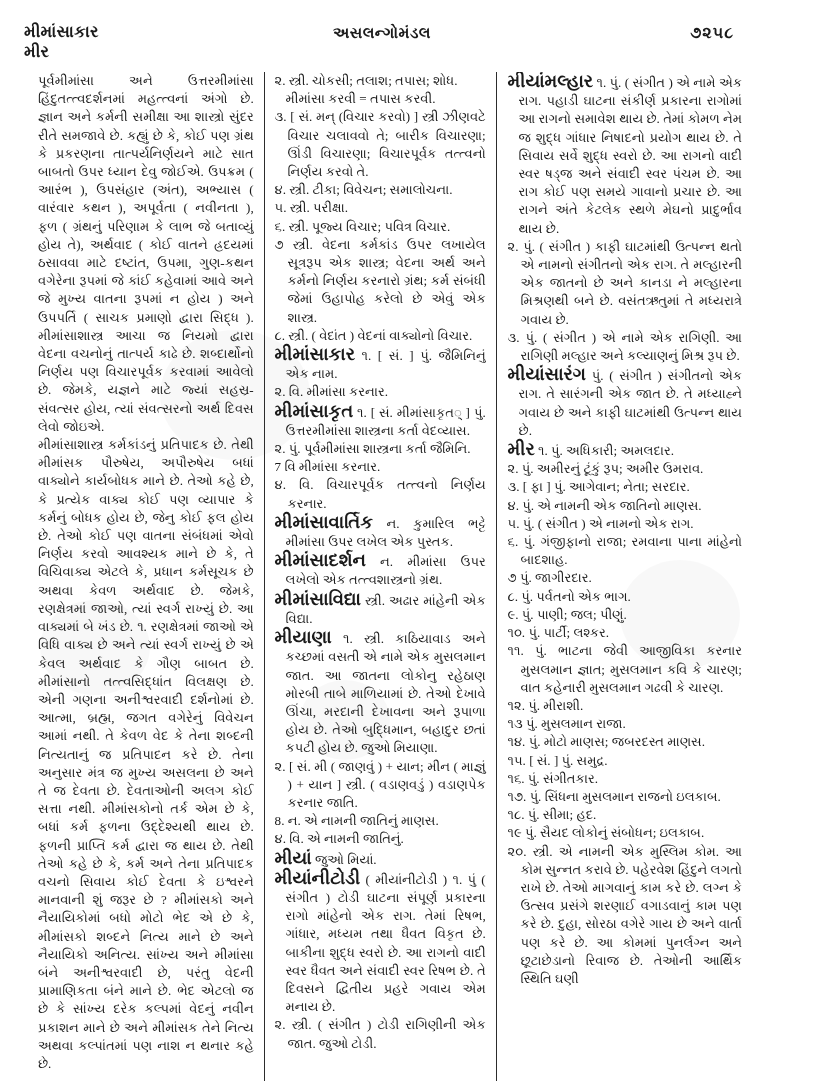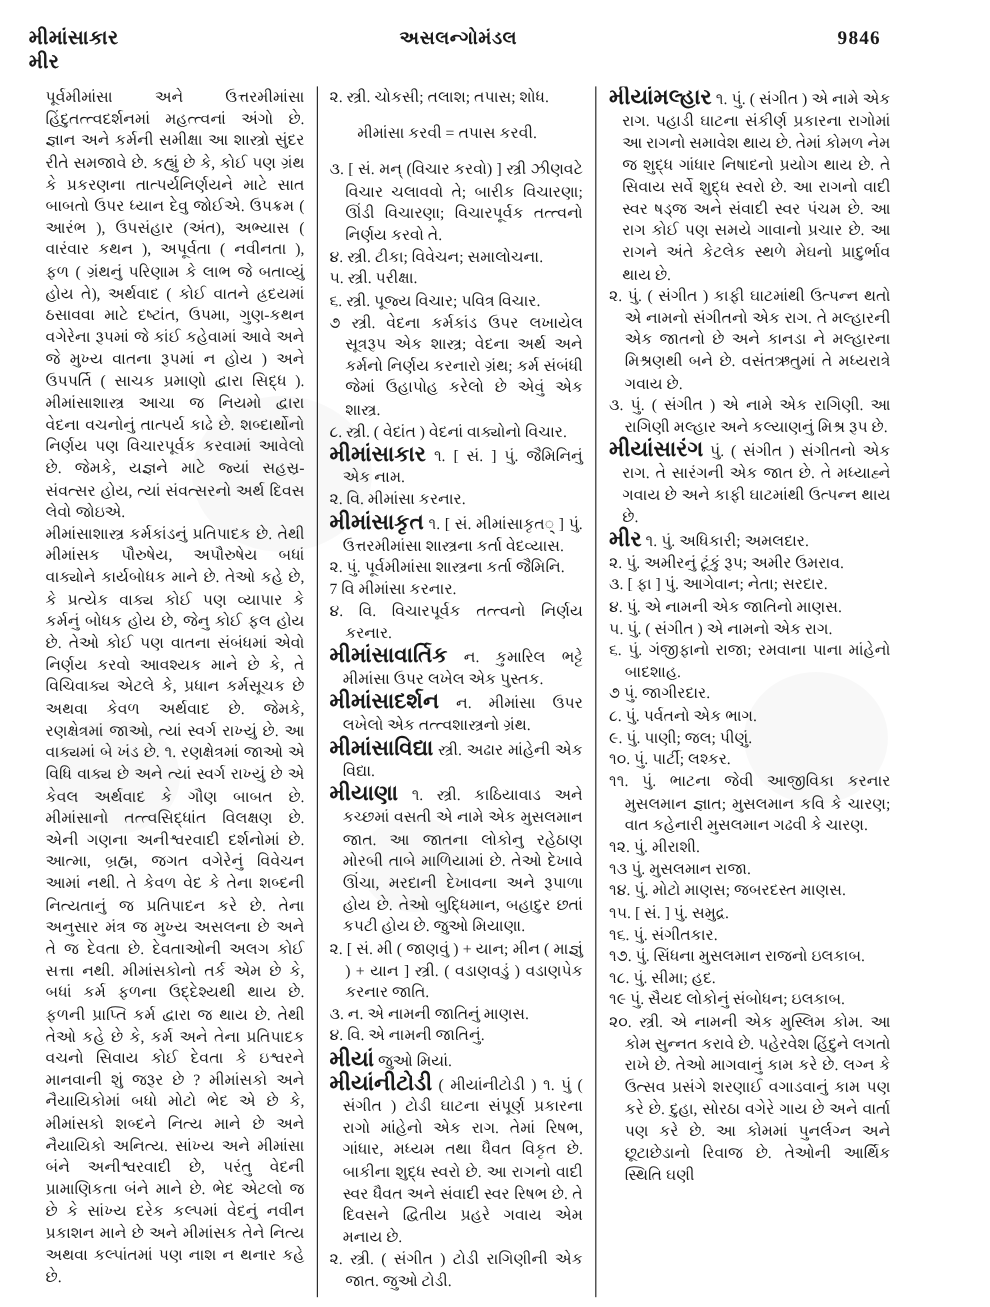--- a/index.html
+++ b/index.html
@@ -106,21 +106,21 @@
     line-height: 18.2px;
     text-align: justify;
     margin: 0;
     padding-left: 13px;
     text-indent: -13px;
   }
   .cont {
     font-size: 13.1px;
     line-height: 18.2px;
     text-align: justify;
-    margin: 12px;
+    margin: 0;
     padding-left: 11px;
   }
   .col-1 .para { text-align: justify; }
   
   .blotch {
     position: absolute;
     border-radius: 50%;
     background: #000;
     opacity: .028;
     pointer-events: none;
@@ -139,21 +139,21 @@
   <div class="blotch b2"></div>
   <div class="blotch b3"></div>
   <div class="blotch b4"></div>
 
   <div class="header">
     <div class="hdr-left">
       <div>મીમાંસાકાર</div>
       <div>મીર</div>
     </div>
     <div class="hdr-center">અસલન્ગોમંડલ</div>
-    <div class="hdr-right">9846</div>
+    <div class="hdr-right">૭૨૫૮</div>
   </div>
 
   <div class="columns">
     <div class="col col-1" id="col1">
         <p class="para">પૂર્વમીમાંસા અને ઉત્તરમીમાંસા હિંદુતત્ત્વદર્શનમાં મહત્ત્વનાં અંગો છે. જ્ઞાન અને કર્મની સમીક્ષા આ શાસ્ત્રો સુંદર રીતે સમજાવે છે. કહ્યું છે કે, કોઈ પણ ગ્રંથ કે પ્રકરણના તાત્પર્યનિર્ણયને માટે સાત બાબતો ઉપર ધ્યાન દેવુ જોઈએ. ઉપક્રમ ( આરંભ ), ઉપસંહાર (અંત), અભ્યાસ ( વારંવાર કથન ), અપૂર્વતા ( નવીનતા ), ફળ ( ગ્રંથનું પરિણામ કે લાભ જે બતાવ્યું હોય તે), અર્થવાદ ( કોઈ વાતને હ્રદયમાં ઠસાવવા માટે દષ્ટાંત, ઉપમા, ગુણ-કથન વગેરેના રૂપમાં જે કાંઈ કહેવામાં આવે અને જે મુખ્ય વાતના રૂપમાં ન હોય ) અને ઉપપર્તિ ( સાચક પ્રમાણો દ્વારા સિદ્ધ ). મીમાંસાશાસ્ત્ર આચા જ નિયમો દ્વારા વેદના વચનોનું તાત્પર્ય કાઢે છે. શબ્દાર્થોનો નિર્ણય પણ વિચારપૂર્વક કરવામાં આવેલો છે. જેમકે, યજ્ઞને માટે જ્યાં સહસ્ર-સંવત્સર હોય, ત્યાં સંવત્સરનો અર્થ દિવસ લેવો જોઇએ.</p>
         <p class="para">મીમાંસાશાસ્ત્ર કર્મકાંડનું પ્રતિપાદક છે. તેથી મીમાંસક પૌરુષેય, અપૌરુષેય બધાં વાક્યોને કાર્યબોધક માને છે. તેઓ કહે છે, કે પ્રત્યેક વાક્ય કોઈ પણ વ્યાપાર કે કર્મનું બોધક હોય છે, જેનુ કોઈ ફલ હોય છે. તેઓ કોઈ પણ વાતના સંબંધમાં એવો નિર્ણય કરવો આવશ્યક માને છે કે, તે વિચિવાક્ય એટલે કે, પ્રધાન કર્મસૂચક છે અથવા કેવળ અર્થવાદ છે. જેમકે, રણક્ષેત્રમાં જાઓ, ત્યાં સ્વર્ગ રાખ્યું છે. આ વાક્યમાં બે ખંડ છે. ૧. રણક્ષેત્રમાં જાઓ એ વિધિ વાક્ય છે અને ત્યાં સ્વર્ગ રાખ્યું છે એ કેવલ અર્થવાદ કે ગૌણ બાબત છે. મીમાંસાનો તત્ત્વસિદ્ધાંત વિલક્ષણ છે. એની ગણના અનીશ્વરવાદી દર્શનોમાં છે. આત્મા, બ્રહ્મ, જગત વગેરેનું વિવેચન આમાં નથી. તે કેવળ વેદ કે તેના શબ્દની નિત્યતાનું જ પ્રતિપાદન કરે છે. તેના અનુસાર મંત્ર જ મુખ્ય અસલના છે અને તે જ દેવતા છે. દેવતાઓની અલગ કોઈ સત્તા નથી. મીમાંસકોનો તર્ક એમ છે કે, બધાં કર્મ ફળના ઉદ્દેશ્યથી થાય છે. ફળની પ્રાપ્તિ કર્મ દ્વારા જ થાય છે. તેથી તેઓ કહે છે કે, કર્મ અને તેના પ્રતિપાદક વચનો સિવાય કોઈ દેવતા કે ઇશ્વરને માનવાની શું જરૂર છે ? મીમાંસકો અને નૈયાયિકોમાં બધો મોટો ભેદ એ છે કે, મીમાંસકો શબ્દને નિત્ય માને છે અને નૈયાયિકો અનિત્ય. સાંખ્ય અને મીમાંસા બંને અનીશ્વરવાદી છે, પરંતુ વેદની પ્રામાણિકતા બંને માને છે. ભેદ એટલો જ છે કે સાંખ્ય દરેક કલ્પમાં વેદનું નવીન પ્રકાશન માને છે અને મીમાંસક તેને નિત્ય અથવા કલ્પાંતમાં પણ નાશ ન થનાર કહે છે.</p>
       </div>
     <div class="rule"></div>
     <div class="col col-2" id="col2">
         <p class="sense">૨. સ્ત્રી. ચોકસી; તલાશ; તપાસ; શોધ.</p>
@@ -168,21 +168,21 @@
         <p class="sense">૨. વિ. મીમાંસા કરનાર.</p>
         <p class="entry"><span class="hw">મીમાંસાકૃત</span><span> ૧.  [ સં.     મીમાંસાકૃત् ] પું. ઉત્તરમીમાંસા શાસ્ત્રના કર્તા વેદવ્યાસ.</span></p>
         <p class="sense">૨. પું. પૂર્વમીમાંસા શાસ્ત્રના કર્તા જૈમિનિ.</p>
         <p class="sense">7 વિ મીમાંસા કરનાર.</p>
         <p class="sense">૪. વિ. વિચારપૂર્વક તત્ત્વનો નિર્ણય કરનાર.</p>
         <p class="entry"><span class="hw">મીમાંસાવાર્તિક</span><span> ન. કુમારિલ ભટ્ટે મીમાંસા ઉપર લખેલ એક પુસ્તક.</span></p>
         <p class="entry"><span class="hw">મીમાંસાદર્શન</span><span> ન. મીમાંસા ઉપર લખેલો એક તત્ત્વશાસ્ત્રનો ગ્રંથ.</span></p>
         <p class="entry"><span class="hw">મીમાંસાવિદ્યા</span><span> સ્ત્રી. અઢાર માંહેની એક વિદ્યા.</span></p>
         <p class="entry"><span class="hw">મીયાણા</span><span> ૧.  સ્ત્રી.  કાઠિયાવાડ અને કચ્છમાં વસતી એ નામે એક મુસલમાન જાત. આ જાતના લોકોનુ રહેઠાણ મોરબી તાબે માળિયામાં છે. તેઓ દેખાવે ઊંચા, મરદાની દેખાવના અને રૂપાળા હોય છે. તેઓ બુદ્ધિમાન, બહાદુર છતાં કપટી હોય છે. જુઓ મિયાણા.</span></p>
         <p class="sense">૨. [ સં. મી ( જાણવું ) + યાન; મીન ( માજ્ઞું ) + યાન ] સ્ત્રી. ( વડાણવડું ) વડાણપેક કરનાર જાતિ.</p>
-        <p class="sense">૩. ન. એ નામની જાતિનું માણસ.</p>
+        <p class="sense">8. ન. એ નામની જાતિનું માણસ.</p>
         <p class="sense">૪. વિ. એ નામની જાતિનું.</p>
         <p class="entry"><span class="hw">મીયાં</span><span> જુઓ મિયાં.</span></p>
         <p class="entry"><span class="hw">મીયાંનીટોડી</span><span> ( મીયાંનીટોડી ) ૧. પું ( સંગીત ) ટોડી ઘાટના સંપૂર્ણ પ્રકારના રાગો માંહેનો એક રાગ. તેમાં રિષભ, ગાંધાર, મધ્યમ તથા ધૈવત વિકૃત છે. બાકીના શુદ્ધ સ્વરો છે. આ રાગનો વાદી સ્વર ધૈવત અને સંવાદી સ્વર રિષભ છે. તે દિવસને દ્વિતીય પ્રહરે ગવાય એમ મનાય છે.</span></p>
         <p class="sense">૨. સ્ત્રી. ( સંગીત ) ટોડી રાગિણીની એક જાત. જુઓ ટોડી.</p>
       </div>
     <div class="rule"></div>
     <div class="col col-3" id="col3">
         <p class="entry"><span class="hw">મીયાંમલ્હાર</span><span> ૧. પું. ( સંગીત ) એ નામે એક રાગ. પહાડી ઘાટના સંકીર્ણ પ્રકારના રાગોમાં આ રાગનો સમાવેશ થાય છે. તેમાં કોમળ નેમ જ શુદ્ધ ગાંધાર નિષાદનો પ્રયોગ થાય છે. તે સિવાય સર્વે શુદ્ધ સ્વરો છે. આ રાગનો વાદી સ્વર ષડ્જ અને સંવાદી સ્વર પંચમ છે. આ રાગ કોઈ પણ સમયે ગાવાનો પ્રચાર છે. આ રાગને અંતે કેટલેક સ્થળે મેઘનો પ્રાદુર્ભાવ થાય છે.</span></p>
         <p class="sense">૨. પું. ( સંગીત ) કાફી ઘાટમાંથી ઉત્પન્ન થતો એ નામનો સંગીતનો એક રાગ. તે મલ્હારની એક જાતનો છે અને કાનડા ને મલ્હારના મિશ્રણથી બને છે. વસંતઋતુમાં તે મધ્યરાત્રે ગવાય છે.</p>
         <p class="sense">૩. પું. ( સંગીત ) એ નામે એક રાગિણી. આ રાગિણી મલ્હાર અને કલ્યાણનું મિશ્ર રૂપ છે.</p>

